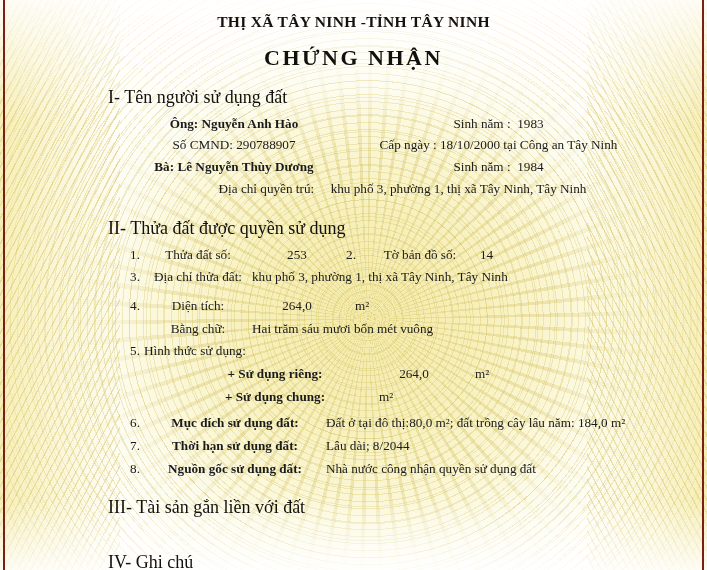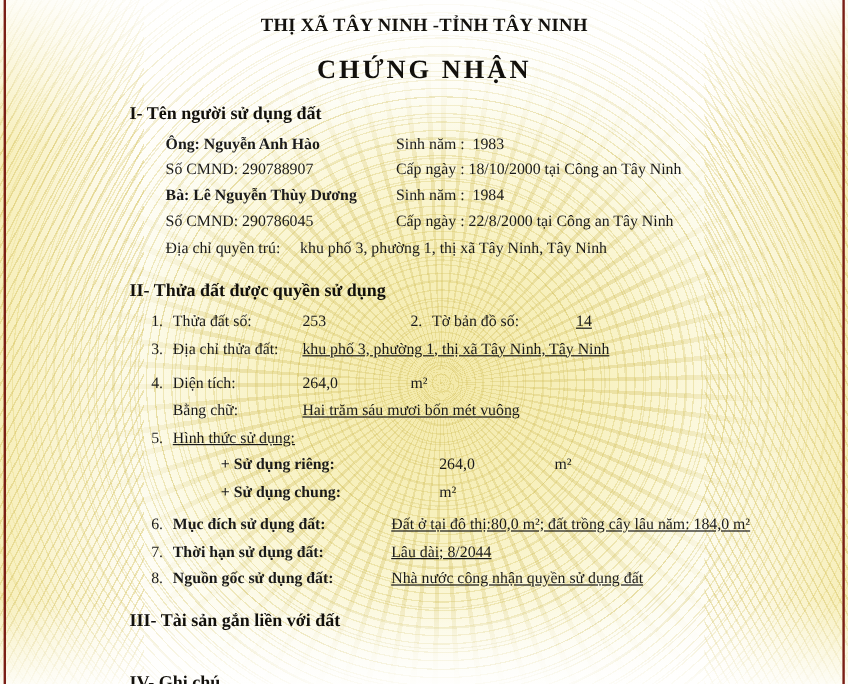--- a/index.html
+++ b/index.html
@@ -101,27 +101,28 @@
     margin-top: 14px;
     color: #12100c;
   }
 
   .section {
     margin-top: 16px;
     padding-left: 68px;
     font-size: 13.2px;
   }
   .section-heading {
-    font-weight: bold;
-    font-size: 15px;
+    font-weight: normal;
+    font-size: 18px;
     color: #12100c;
   }
   .block {
     padding-left: 30px;
     margin-top: 5px;
+    text-align: center;
   }
   .row {
     display: flex;
     align-items: baseline;
     line-height: 1.62;
     white-space: nowrap;
   }
   .col-a { width: 192px; flex: 0 0 192px; }
   .col-b { flex: 1 1 auto; }
   .bold { font-weight: bold; }
@@ -133,21 +134,21 @@
   .sec2 .block { padding-left: 18px; }
   .sec2 .row { line-height: 1.72; }
   .num { width: 18px; flex: 0 0 18px; }
   .lbl-a { width: 108px; flex: 0 0 108px; }
   .val-a { width: 90px; flex: 0 0 90px; }
   .lbl-b { width: 120px; flex: 0 0 120px; }
   .lbl-wide { width: 182px; flex: 0 0 182px; font-weight: bold; }
   .val-w { width: 96px; flex: 0 0 96px; }
   .unit { width: 40px; flex: 0 0 40px; }
   .indent-plus { padding-left: 58px; }
-  .free { white-space: nowrap; text-decoration: underline; }
+  .free { white-space: nowrap; }
 
   .sec-head-2 { margin-top: 18px; }
   .sec-head-3 { }
   .sec-head-4 { margin-top: 34px; }
 </style>
 </head>
 <body>
 
 <div class="page">
 
@@ -195,29 +196,20 @@
           <div class="col-a bold">
             <span>Bà:</span>
             <span>Lê Nguyễn Thùy Dương</span>
           </div>
           <div class="col-b">
             <span>Sinh năm :</span>
             &nbsp;<span>1984</span>
           </div>
         </div>
 
-        <div class="row">
-          <div class="col-a">
-            <span>Số CMND: 290786045</span>
-          </div>
-          <div class="col-b">
-            <span>Cấp ngày :</span>
-            <span>22/8/2000 tại Công an Tây Ninh</span>
-          </div>
-        </div>
 
         <div class="addr-row">
           <span>Địa chỉ quyền trú:</span>
           &nbsp;&nbsp;&nbsp;
           <span>khu phố 3, phường 1, thị xã Tây Ninh, Tây Ninh</span>
         </div>
       </div>
     </div>
 
     <div class="section sec2">

